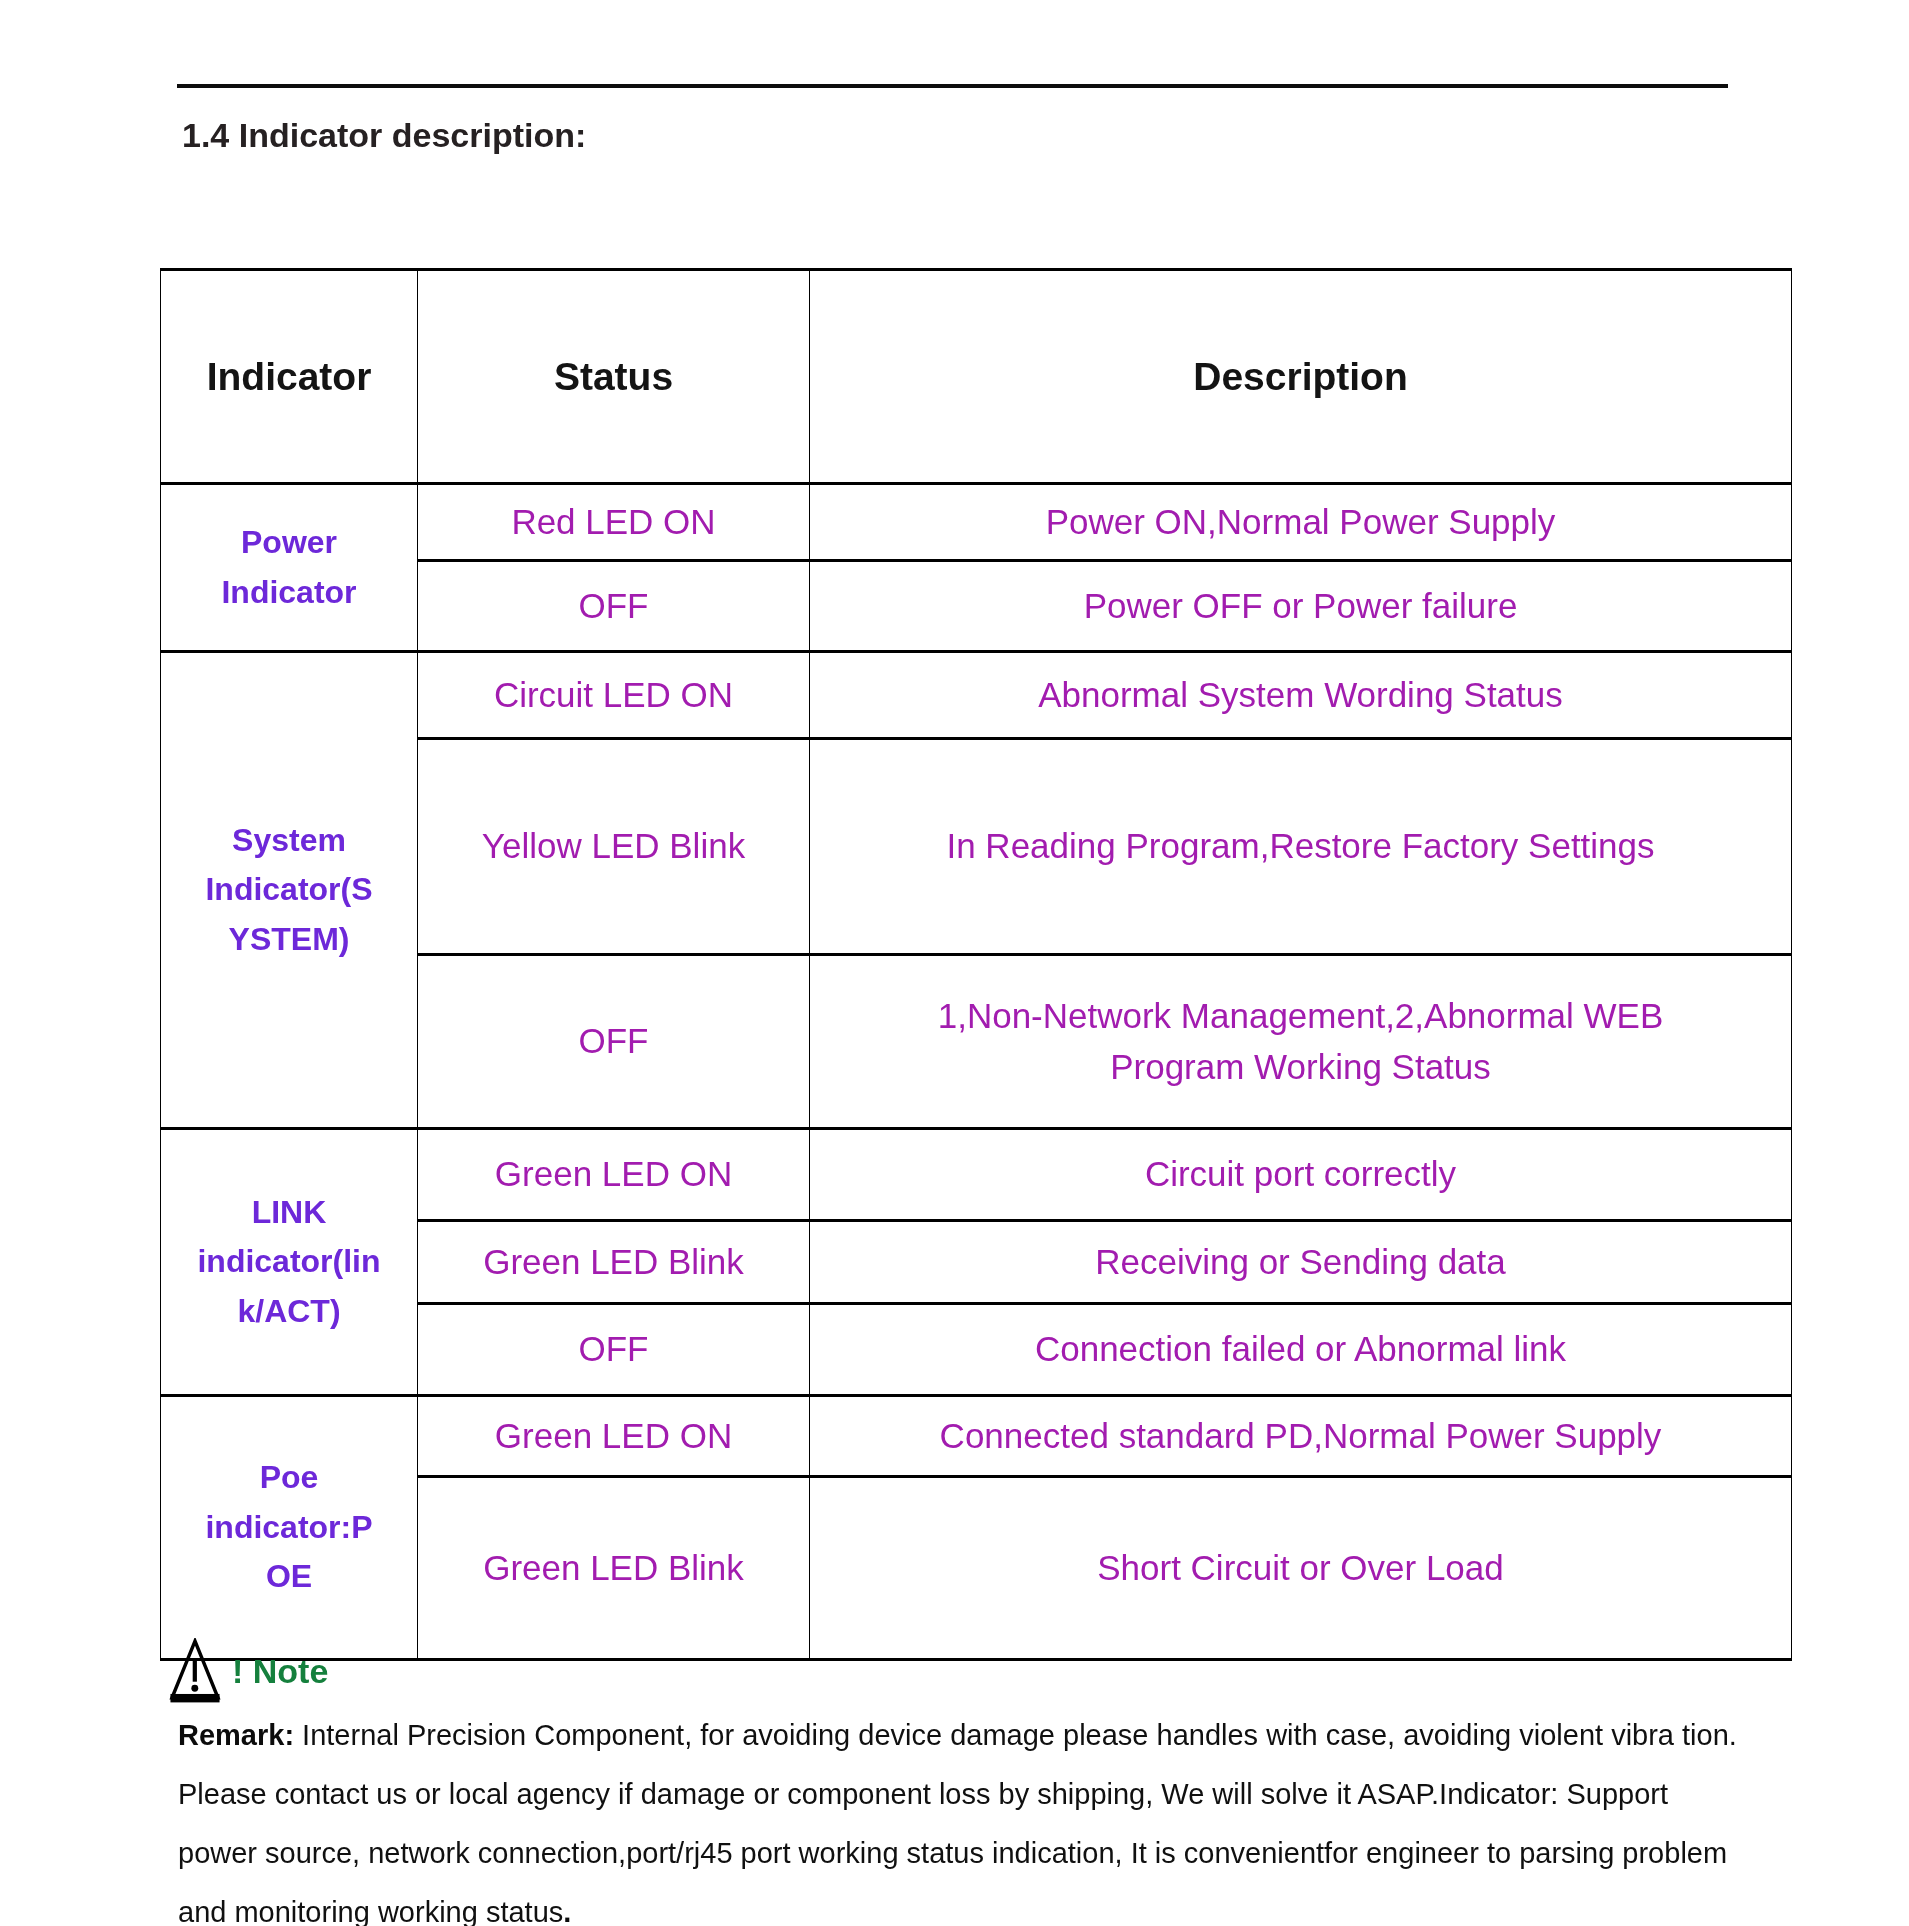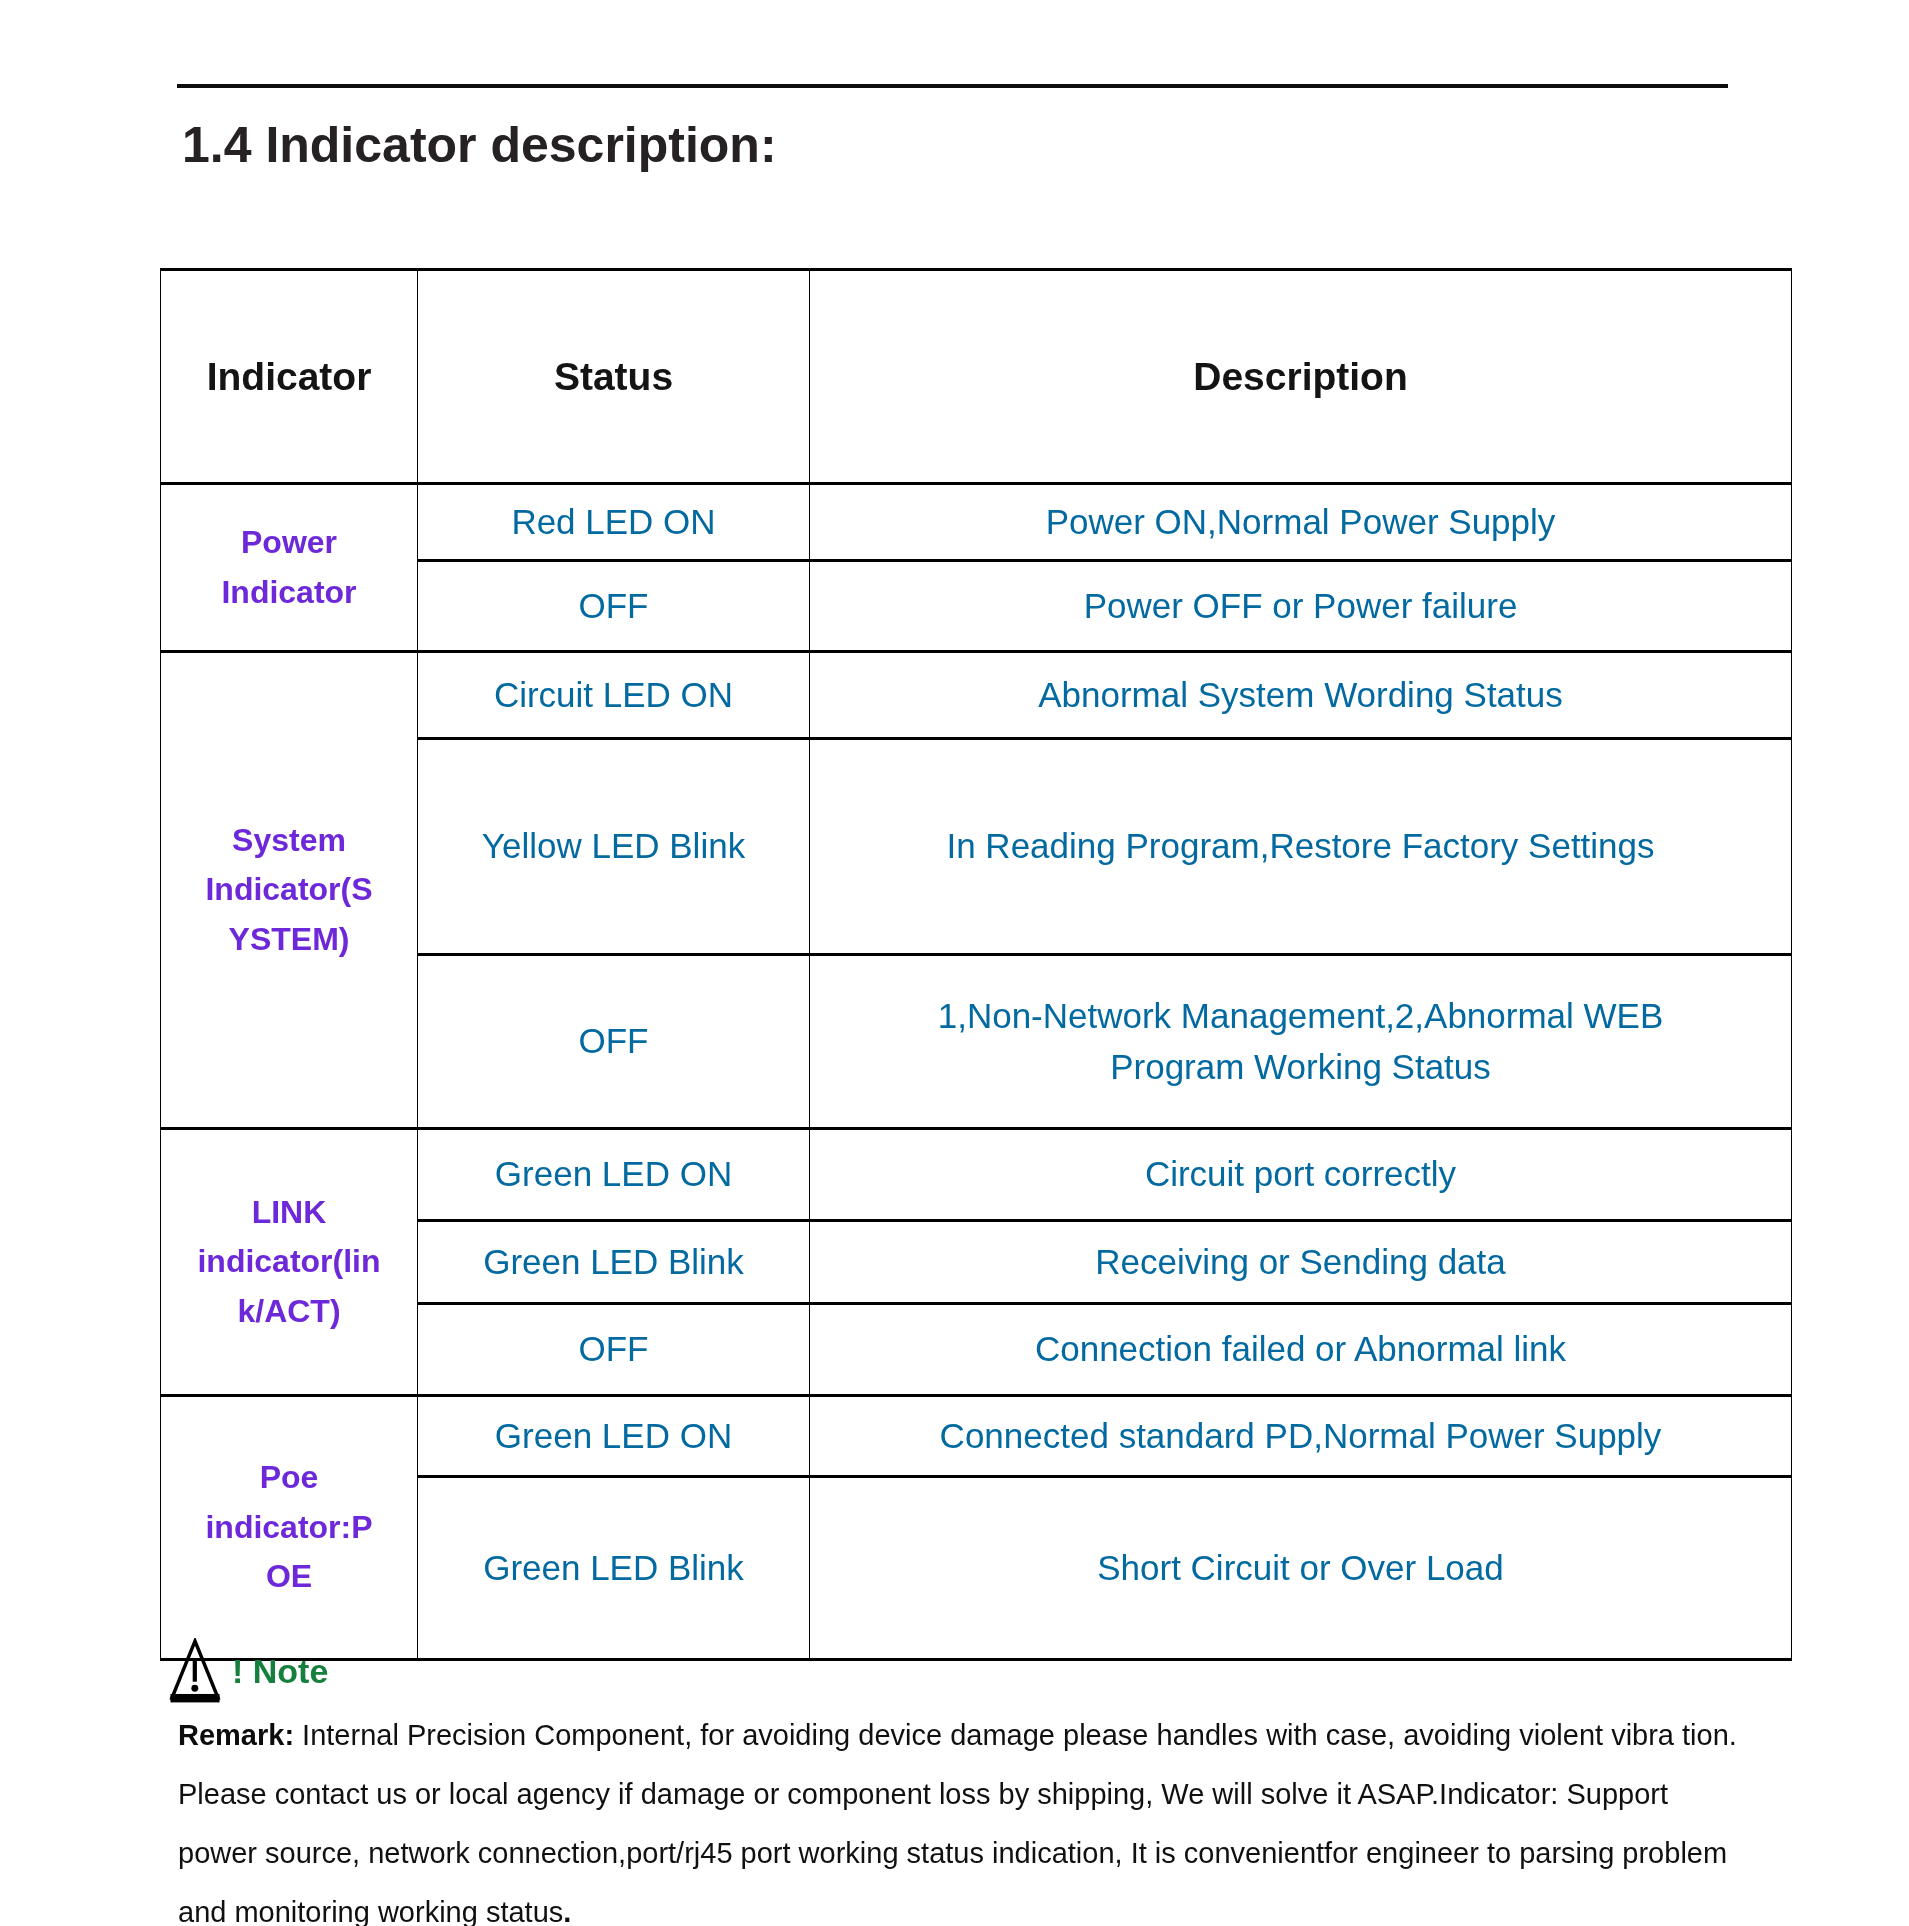--- a/index.html
+++ b/index.html
@@ -15,21 +15,21 @@
   .top-rule {
     position: absolute;
     left: 177px; top: 84px;
     width: 1551px; height: 4.2px;
     background: #0d0d0d;
   }
   .heading {
     position: absolute;
     left: 182px; top: 116px;
     margin: 0;
-    font-size: 50px;
+    font-size: 34px;
     font-weight: bold;
     color: #262122;
     white-space: nowrap;
   }
   table.indicator-table {
     position: absolute;
     left: 160px; top: 268px;
     width: 1631px;
     border-collapse: collapse;
     table-layout: fixed;
@@ -49,21 +49,21 @@
   td.th-mid { vertical-align: middle; padding-bottom: 35px; }
   td.group-label {
     font-size: 32px;
     font-weight: bold;
     color: #6d28d9;
     white-space: pre-line;
     line-height: 1.55;
   }
   td.status-cell, td.desc-cell {
     font-size: 35px;
-    color: #0369a1;
+    color: #a21caf;
     white-space: pre-line;
     line-height: 1.45;
   }
   .note-icon {
     position: absolute;
     left: 168px; top: 1638px;
   }
   .note-title {
     position: absolute;
     left: 232px; top: 1652px;

